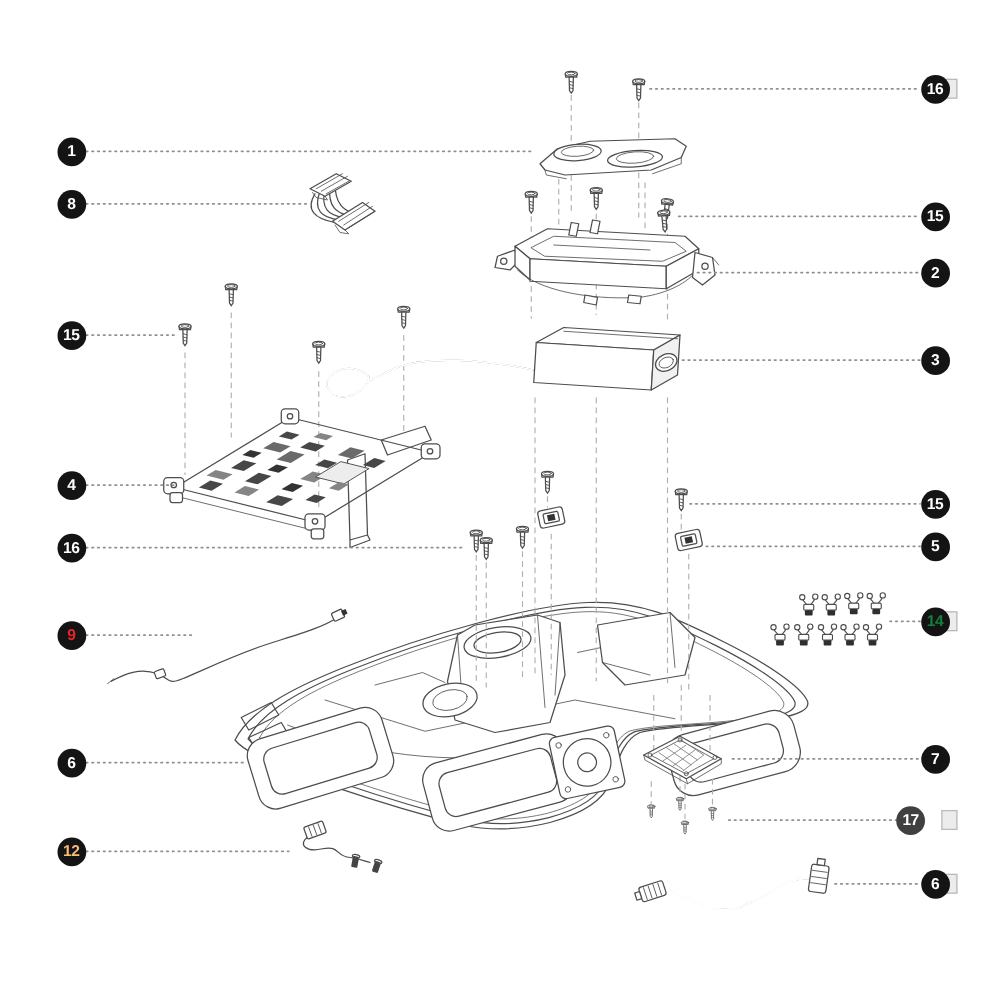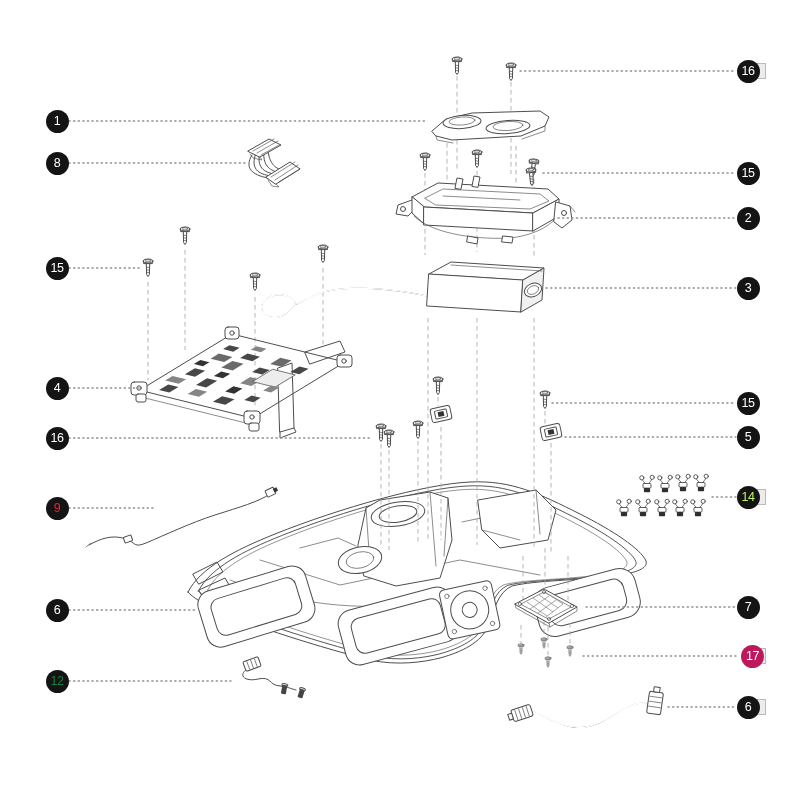--- a/index.html
+++ b/index.html
@@ -9,21 +9,21 @@
   
   .ln{stroke:#4d4d4d;stroke-width:1;fill:none;stroke-linecap:round;stroke-linejoin:round;}
   .fw{fill:#ffffff;}
   .fg{fill:#f1f1f1;}
   .thin{stroke-width:0.65;}
   .leader{stroke:#8f8f8f;stroke-width:1.4;stroke-dasharray:1.2 3.4;stroke-linecap:round;fill:none;}
   .edash{stroke:#aeaeae;stroke-width:0.9;stroke-dasharray:4.5 3.5;fill:none;}
   
   .callout{position:absolute;width:23px;height:23px;border-radius:50%;
            background:#141414;color:#fff;display:flex;align-items:center;justify-content:center;
-           font-size:12.5px;font-weight:400;letter-spacing:-0.4px;z-index:3;user-select:none;}
+           font-size:12.5px;font-weight:700;letter-spacing:-0.4px;z-index:3;user-select:none;}
   .callout.hl{color:#e8252c;}
   .ph-box{position:absolute;width:11px;height:14px;background:#ececec;border:1px solid #b9b9b9;z-index:2;}
 </style>
 </head>
 <body style="background: rgb(255, 255, 255);">
 
 <div class="stage">
 
 <svg width="800" height="800" viewBox="0 0 800 800">
   <defs>
@@ -324,26 +324,26 @@
 <div class="ph-box" style="left:753px;top:648px"></div>
 <div class="ph-box" style="left:753px;top:699px"></div>
 
 <div class="callout" style="left: 45.5px; top: 109.5px; background: rgb(20, 20, 20); color: rgb(255, 255, 255);">1</div>
 <div class="callout" style="left: 45.5px; top: 151.5px; background: rgb(20, 20, 20); color: rgb(255, 255, 255);">8</div>
 <div class="callout" style="left: 45.5px; top: 256.5px; background: rgb(20, 20, 20); color: rgb(255, 255, 255);">15</div>
 <div class="callout" style="left: 45.5px; top: 376.5px; background: rgb(20, 20, 20); color: rgb(255, 255, 255);">4</div>
 <div class="callout" style="left: 45.5px; top: 426.5px; background: rgb(20, 20, 20); color: rgb(255, 255, 255);">16</div>
 <div class="callout hl" style="left: 45.5px; top: 496.5px; background: rgb(20, 20, 20); color: rgb(232, 37, 44);">9</div>
 <div class="callout" style="left: 45.5px; top: 598.5px; background: rgb(20, 20, 20); color: rgb(255, 255, 255);">6</div>
-<div class="callout" style="left: 45.5px; top: 669.5px; background: rgb(20, 20, 20); color: #15803d;">12</div>
+<div class="callout" style="left: 45.5px; top: 669.5px; background: rgb(20, 20, 20); color: #fdba74;">12</div>
 
 <div class="callout" style="left: 736.5px; top: 59.5px; background: rgb(20, 20, 20); color: rgb(255, 255, 255);">16</div>
 <div class="callout" style="left: 736.5px; top: 161.5px; background: rgb(20, 20, 20); color: rgb(255, 255, 255);">15</div>
 <div class="callout" style="left: 736.5px; top: 206.5px; background: rgb(20, 20, 20); color: rgb(255, 255, 255);">2</div>
 <div class="callout" style="left: 736.5px; top: 276.5px; background: rgb(20, 20, 20); color: rgb(255, 255, 255);">3</div>
 <div class="callout" style="left: 736.5px; top: 391.5px; background: rgb(20, 20, 20); color: rgb(255, 255, 255);">15</div>
 <div class="callout" style="left: 736.5px; top: 425.5px; background: rgb(20, 20, 20); color: rgb(255, 255, 255);">5</div>
-<div class="callout" style="left: 736.5px; top: 485.5px; background: rgb(20, 20, 20); color: #bef264; text-align: right;">14</div>
+<div class="callout" style="left: 736.5px; top: 485.5px; background: rgb(20, 20, 20); color: #15803d; text-align: right;">14</div>
 <div class="callout" style="left: 736.5px; top: 595.5px; background: rgb(20, 20, 20); color: rgb(255, 255, 255);">7</div>
-<div class="callout" style="left: 741px; top: 644.5px; background: #be185d; color: rgb(255, 255, 255);">17</div>
+<div class="callout" style="left: 717px; top: 644.5px; background: #404040; color: rgb(255, 255, 255);">17</div>
 <div class="callout" style="left: 736.5px; top: 695.5px; background: rgb(20, 20, 20); color: rgb(255, 255, 255);">6</div>
 
 </div>
 
 </body></html>

